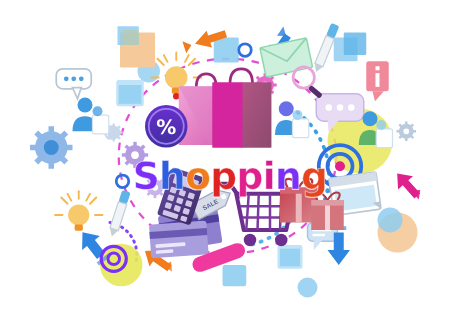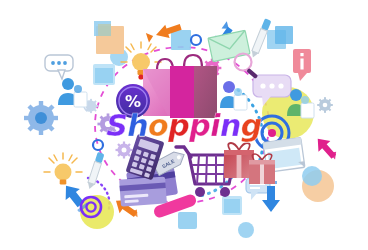--- a/index.html
+++ b/index.html
@@ -6,23 +6,22 @@
   body{
     width:368px;height:250px;overflow:hidden;
     background:#ffffff;
     font-family:"Liberation Sans", sans-serif;
     position:relative;
   }
   #stage{position:absolute;inset:0;width:368px;height:250px;}
   #stage svg{position:absolute;left:0;top:0;}
   .wordmark{
     position:absolute;
-    left:0;top:0;width:368px;height:182px;
+    left:0;top:16px;width:368px;height:182px;
     pointer-events:none;
-    font-style:italic;
   }
   .word{
     position:absolute;
     left:50%;top:126px;
     transform:translate(-50%,-50%);
     font-family:"DejaVu Sans", sans-serif;
     font-weight:bold;
     font-size:30px;
     letter-spacing:-0.5px;
     white-space:nowrap;

